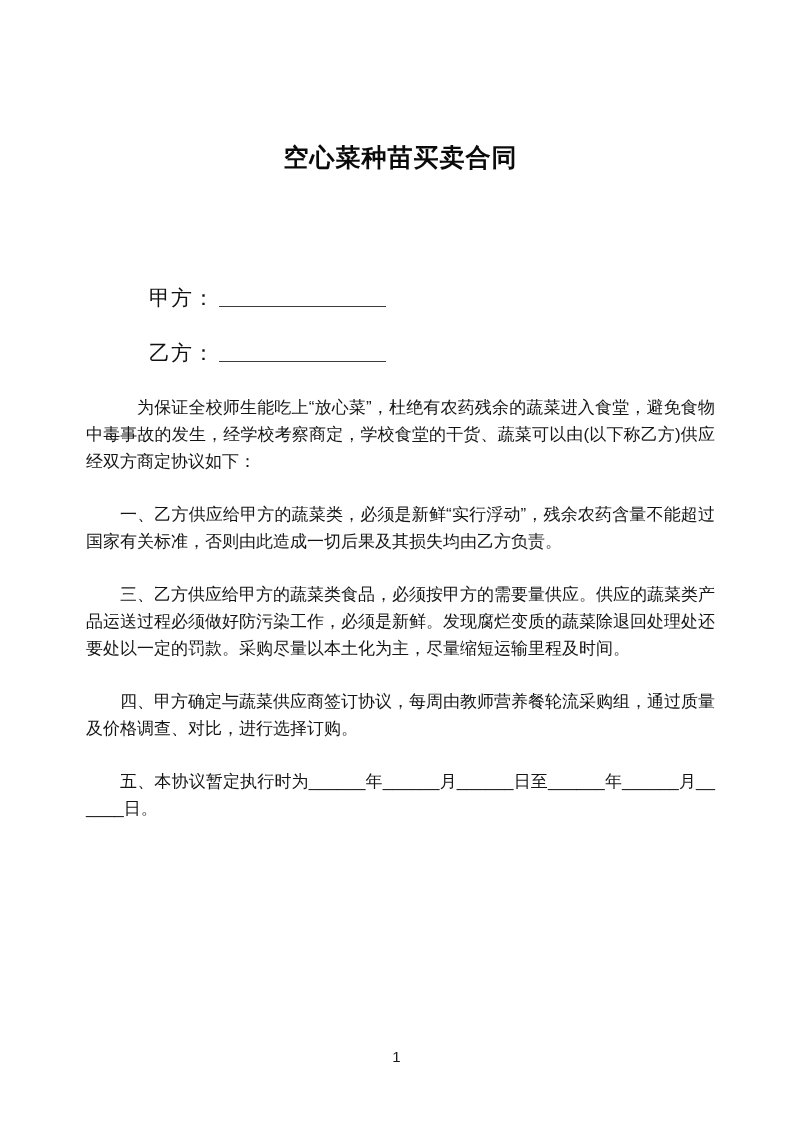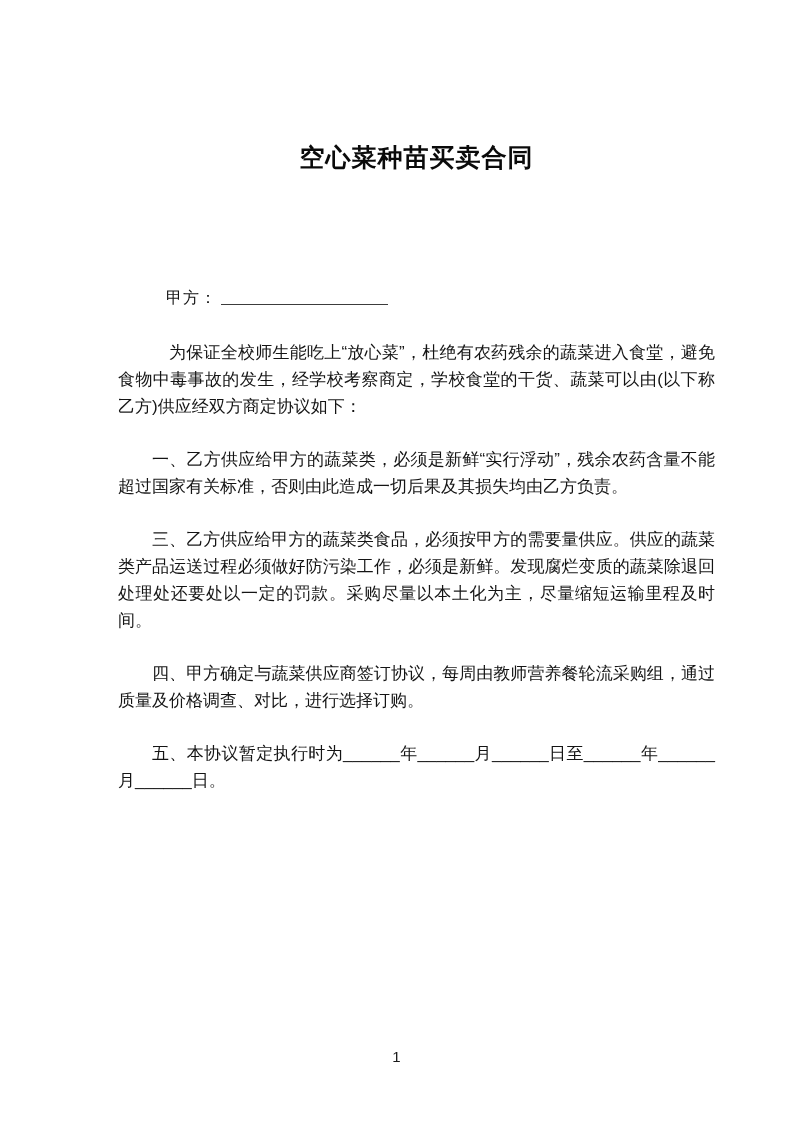--- a/index.html
+++ b/index.html
@@ -8,33 +8,33 @@
     position: relative;
     width: 793px;
     height: 1122px;
     margin: 0 auto;
     background: #ffffff;
     color: #111111;
     font-family: "Liberation Sans", sans-serif;
     overflow: hidden;
   }
   .content {
-    padding: 141px 78px 0 118px;
+    padding: 141px 78px 0 86px;
   }
   .doc-title {
     font-size: 25px;
     font-weight: 700;
     text-align: center;
     line-height: 32px;
     letter-spacing: 1px;
     margin-bottom: 111px;
     color: #0a0a0a;
   }
   .party-line {
-    font-size: 16px;
+    font-size: 21px;
     line-height: 27px;
     margin-bottom: 28px;
     text-indent: 3em;
     white-space: nowrap;
   }
   .party-label { letter-spacing: 1px; }
   .blank-rule {
     display: inline-block;
     width: 167px;
     height: 14px;
@@ -67,20 +67,23 @@
 
 <div class="page">
   <div class="content">
 
     <h1 class="doc-title">空心菜种苗买卖合同</h1>
 
     <p class="party-line">
       <span class="party-label">甲方：</span><span class="blank-rule"></span>
     </p>
 
+    <p class="party-line">
+      <span class="party-label">乙方：</span><span class="blank-rule"></span>
+    </p>
 
     <p class="para intro">为保证全校师生能吃上“放心菜”，杜绝有农药残余的蔬菜进入食堂，避免食物中毒事故的发生，经学校考察商定，学校食堂的干货、蔬菜可以由(以下称乙方)供应经双方商定协议如下：</p>
 
     <p class="para">一、乙方供应给甲方的蔬菜类，必须是新鲜“实行浮动”，残余农药含量不能超过国家有关标准，否则由此造成一切后果及其损失均由乙方负责。</p>
 
 
     <p class="para">三、乙方供应给甲方的蔬菜类食品，必须按甲方的需要量供应。供应的蔬菜类产品运送过程必须做好防污染工作，必须是新鲜。发现腐烂变质的蔬菜除退回处理处还要处以一定的罚款。采购尽量以本土化为主，尽量缩短运输里程及时间。</p>
 
     <p class="para">四、甲方确定与蔬菜供应商签订协议，每周由教师营养餐轮流采购组，通过质量及价格调查、对比，进行选择订购。</p>
 

